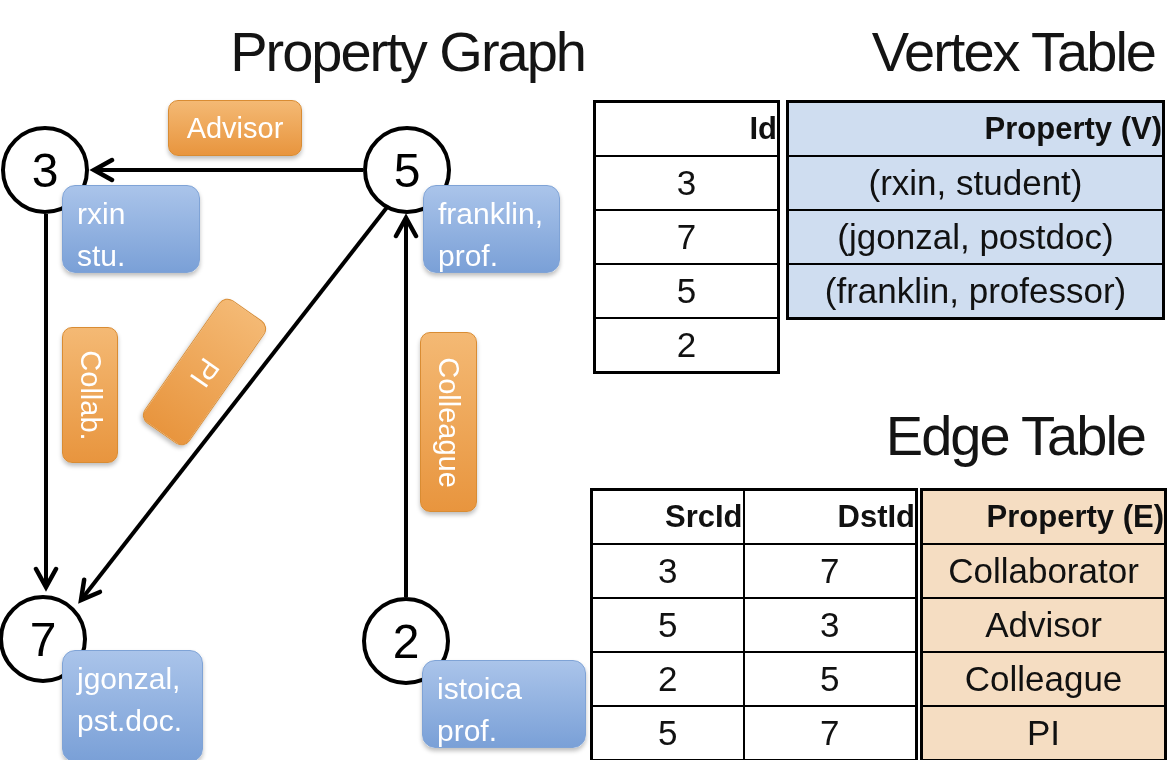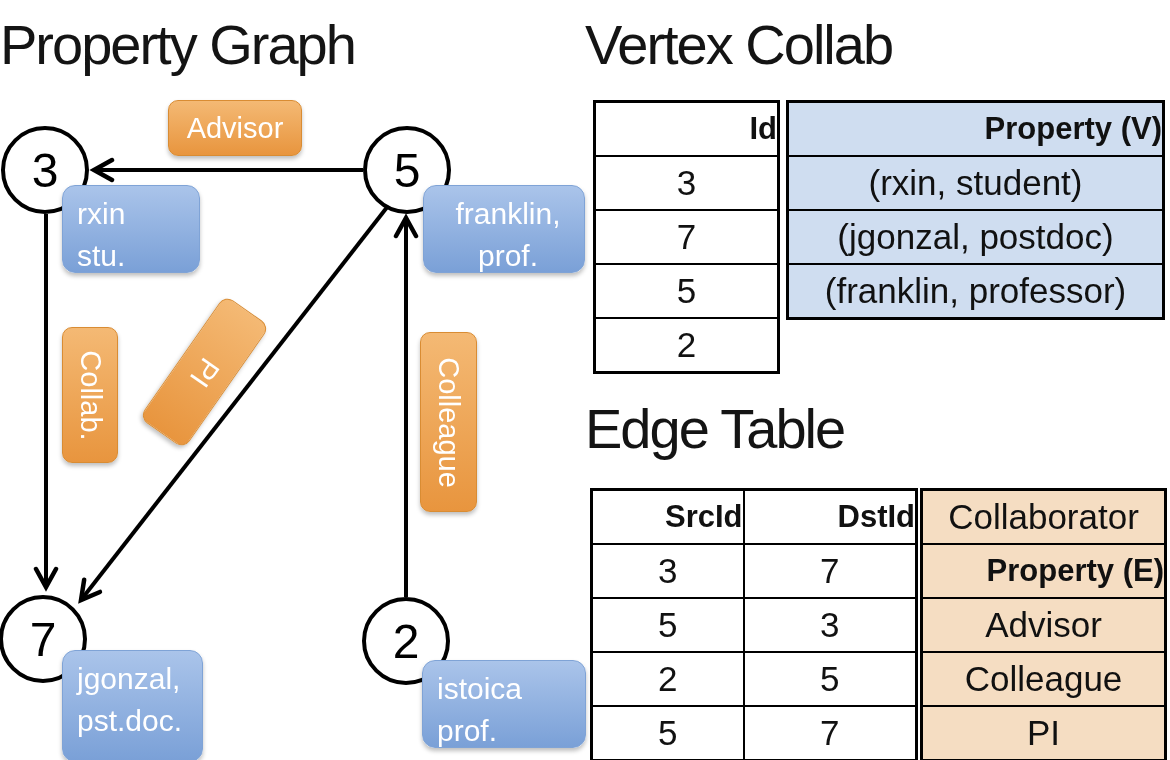--- a/index.html
+++ b/index.html
@@ -7,21 +7,21 @@
     width:1170px;height:760px;position:relative;overflow:hidden;
     background:#ffffff;
     font-family:"Liberation Sans", sans-serif;
     color:#111;
   }
   .abs{position:absolute;}
 
   
   .big-title{
     font-size:56px;font-weight:300;letter-spacing:-2px;color:#141414;
-    text-align:left;white-space:nowrap;
+    text-align:right;white-space:nowrap;margin-top:7px;
   }
   #pg-title{left:0;top:12px;width:585px;}
   #vt-title{left:585px;top:12px;width:570px;}
   #et-title{left:585px;top:396px;width:560px;}
 
   
   #graph-svg{left:0;top:0;z-index:1;}
   .node{
     box-sizing:border-box;width:88px;height:88px;border:4px solid #000;
     border-radius:50%;background:#fff;z-index:2;
@@ -48,21 +48,21 @@
   .vtext span{transform:rotate(90deg);white-space:nowrap;}
 
   .vbox{
     box-sizing:border-box;z-index:4;
     background:linear-gradient(#aac4ea,#7aa0d7);
     border:1px solid #7fa3d6;border-radius:13px;
     box-shadow:0 3px 4px rgba(0,0,0,0.25);
     color:#fff;font-size:30px;line-height:42px;padding:7px 6px 0 14px;
   }
   #vbox-rxin{left:62px;top:185px;width:138px;height:88px;}
-  #vbox-franklin{left:423px;top:185px;width:162px;height:88px;text-align:center;}
+  #vbox-franklin{left:423px;top:185px;width:137px;height:88px;}
   #vbox-jgonzal{left:62px;top:650px;width:141px;height:112px;}
   #vbox-istoica{left:422px;top:660px;width:164px;height:88px;}
 
   
   table{border-collapse:collapse;table-layout:fixed;}
   td{border:2px solid #000;height:52px;text-align:center;vertical-align:middle;
      font-size:35px;font-weight:300;padding:0;overflow:hidden;white-space:nowrap;}
   td.hdr{font-size:31px;font-weight:700;text-align:right;}
   .outer{border:3px solid #000;}
   .bluefill td{background:#cfddf0;}
@@ -126,21 +126,21 @@
 </div>
 <div class="abs vbox" id="vbox-jgonzal">
   <div>jgonzal,</div>
   <div>pst.doc.</div>
 </div>
 <div class="abs vbox" id="vbox-istoica">
   <div>istoica</div>
   <div>prof.</div>
 </div>
 
-<div class="abs big-title" id="vt-title">Vertex Collab</div>
+<div class="abs big-title" id="vt-title">Vertex Table</div>
 
 <table class="abs outer" id="vt-id">
   <tbody>
       <tr>
         <td class="hdr">Id</td>
       </tr>
   <tr>
         <td>3</td>
       </tr>
   <tr>
@@ -199,26 +199,26 @@
   <tr>
     <td>5</td>
     <td>7</td>
   </tr>
 </tbody>
   </table>
 
 <table class="abs outer tanfill" id="et-prop">
   <tbody>
       <tr>
+        <td class="hdr">Property (E)</td>
+      </tr>
+  <tr>
         <td>Collaborator</td>
       </tr>
   <tr>
-        <td class="hdr">Property (E)</td>
-      </tr>
-  <tr>
         <td>Advisor</td>
       </tr>
   <tr>
         <td>Colleague</td>
       </tr>
   <tr>
         <td>PI</td>
       </tr>
 </tbody>
   </table>

